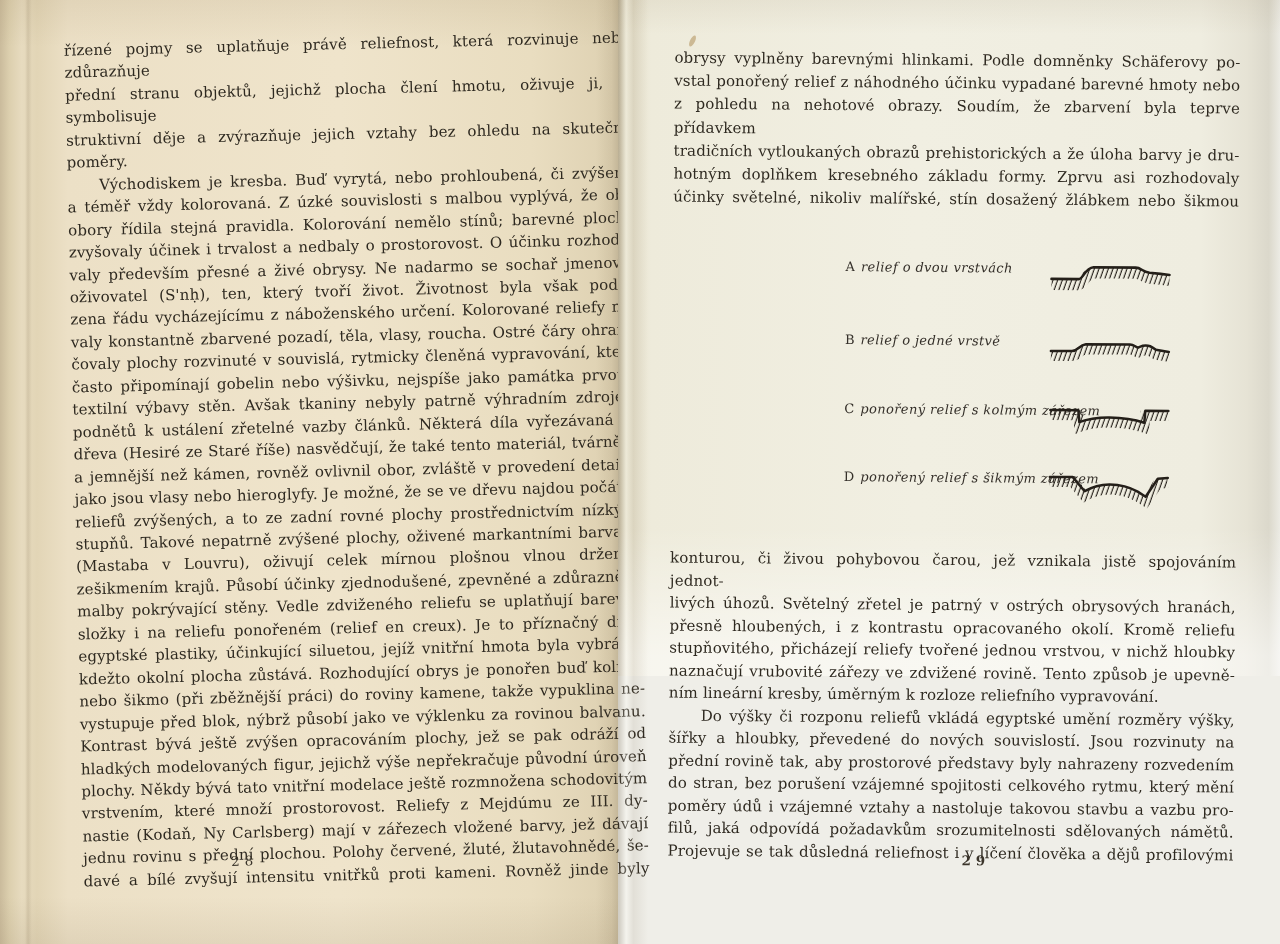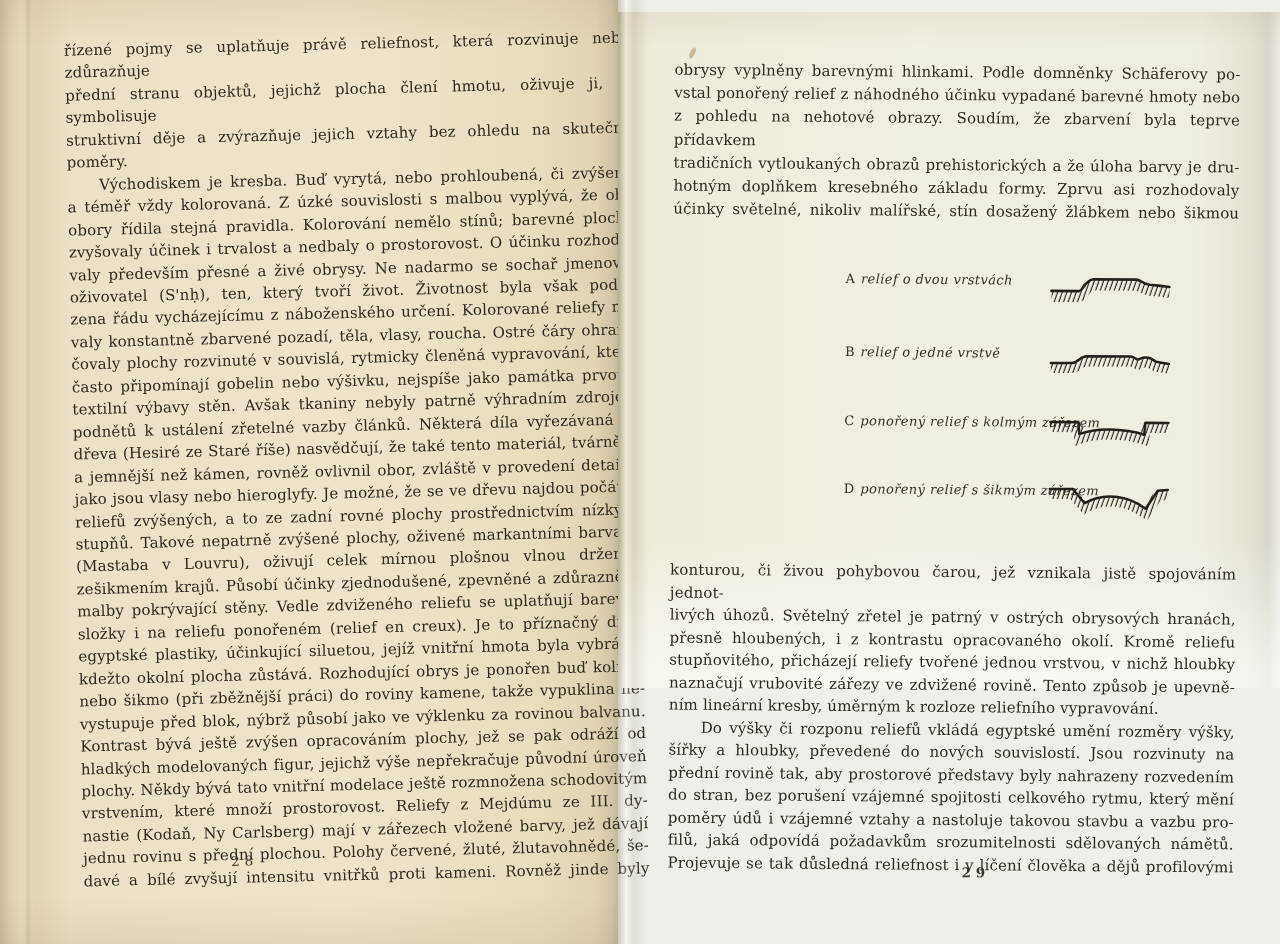--- a/index.html
+++ b/index.html
@@ -14,21 +14,21 @@
   .page-left {
     position:absolute; left:0; top:0; width:618px; height:944px;
     background:
       linear-gradient(90deg, rgba(0,0,0,0) 25px, rgba(120,100,70,0.16) 28px, rgba(0,0,0,0) 32px),
       linear-gradient(180deg, rgba(150,128,90,0.12) 0%, rgba(150,128,90,0) 5%),
       linear-gradient(180deg, rgba(0,0,0,0) 95%, rgba(120,100,70,0.10) 100%),
       linear-gradient(90deg, #cabb9c 0%, #dccfae 1.5%, #e7dbbf 3.5%, #e2d5b6 6%,
                       #ece0c6 11%, #efe4cb 55%, #e9ddc0 86%, #ded1b2 99%);
   }
   .page-right {
-    position:absolute; left:618px; top:12px; width:662px; height:676px;
+    position:absolute; left:618px; top:0; width:662px; height:676px;
     background:
       linear-gradient(180deg, rgba(140,120,85,0.09) 0%, rgba(140,120,85,0) 5%),
       linear-gradient(180deg, rgba(255,255,255,0) 78%, rgba(255,255,255,0.55) 97%),
       linear-gradient(90deg, #d3c9ae 0%, #e5dfc9 1.2%, #eeebdb 5%, #f1efe2 45%,
                       #efede0 88%, #e6e3d5 95%, #dbd8cb 98.3%, #ecebe4 100%);
   }
   .gutter {
     position:absolute; left:596px; top:0; width:52px; height:944px; pointer-events:none;
     background:linear-gradient(90deg,
       rgba(110,92,62,0) 0%, rgba(110,92,62,0.10) 30%, rgba(85,70,45,0.20) 44%,

